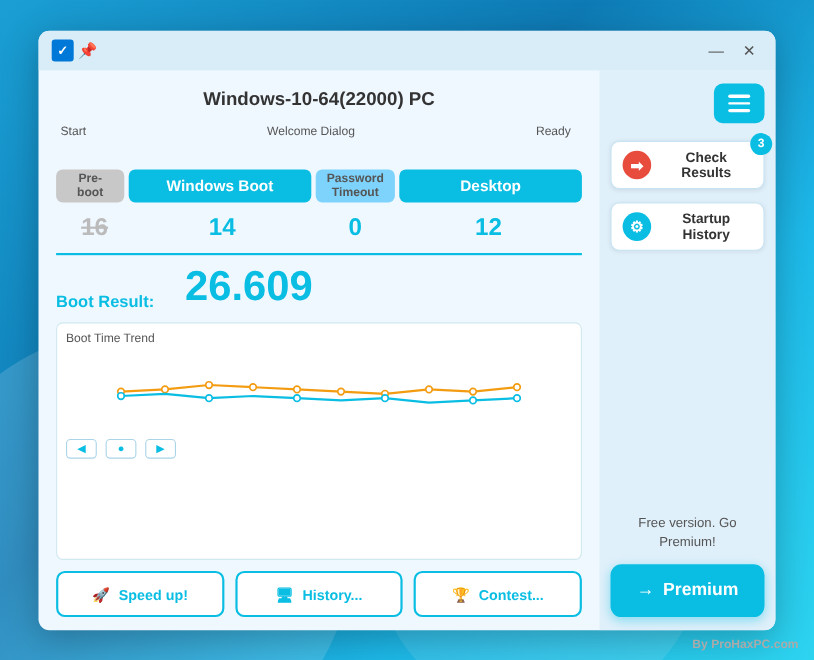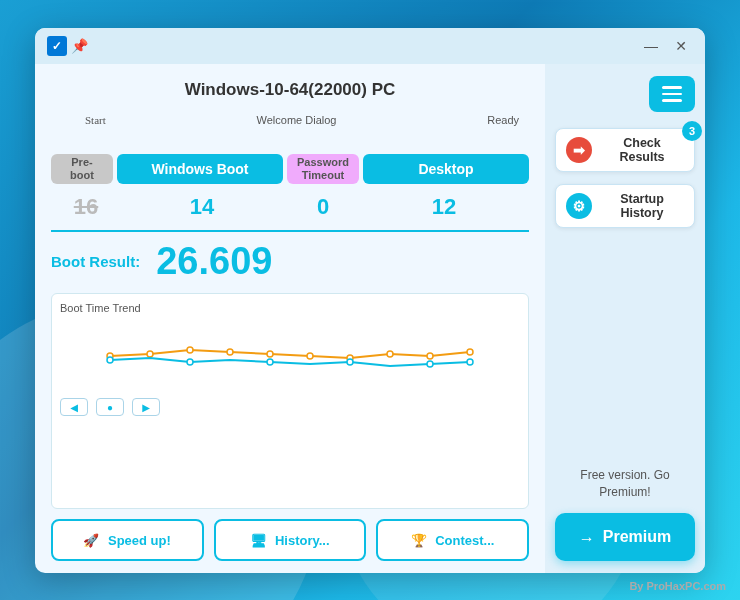--- a/index.html
+++ b/index.html
@@ -123,21 +123,21 @@
       font-size: 11px;
       line-height: 1.2;
     }
     .phase-winboot {
       background: #0abde3;
       color: white;
       flex: 1;
       font-size: 14px;
     }
     .phase-timeout {
-      background: #f0abfc;
+      background: #7dd3fc;
       color: #555;
       width: 72px;
       font-size: 11px;
       line-height: 1.2;
     }
     .phase-desktop {
       background: #0abde3;
       color: white;
       flex: 1;
       font-size: 14px;
@@ -159,22 +159,22 @@
       color: #bbb;
       text-decoration: line-through;
     }
     .time-preboot { width: 62px; }
     .time-winboot { flex: 1; }
     .time-timeout { width: 72px; }
     .time-desktop { flex: 1; }
 
     .boot-result-row {
       display: flex;
-      align-items: center;
-      gap: 16px;
+      align-items: flex-end;
+      gap: 28px;
       border-top: 2px solid #0abde3;
       padding-top: 8px;
     }
     .boot-result-label {
       font-size: 15px;
       font-weight: 700;
       color: #0abde3;
     }
     .boot-result-value {
       font-size: 38px;
@@ -354,21 +354,21 @@
     <button class="titlebar-btn close">✕</button>
   </div>
 
   <div class="window-content">
 
     <div class="left-panel">
 
       <div class="pc-title">Windows-10-64(22000) PC</div>
 
       <div class="phase-labels">
-        <span style="margin-left:30px;font-family:Liberation Serif, serif;">Start</span>
+        <span style="">Start</span>
         <span>Welcome Dialog</span>
         <span style="margin-right:6px;">Ready</span>
       </div>
 
       <div class="phases-row">
         <button class="phase-btn phase-preboot">Pre-<br>boot</button>
         <button class="phase-btn phase-winboot">Windows Boot</button>
         <button class="phase-btn phase-timeout">Password<br>Timeout</button>
         <button class="phase-btn phase-desktop">Desktop</button>
       </div>

